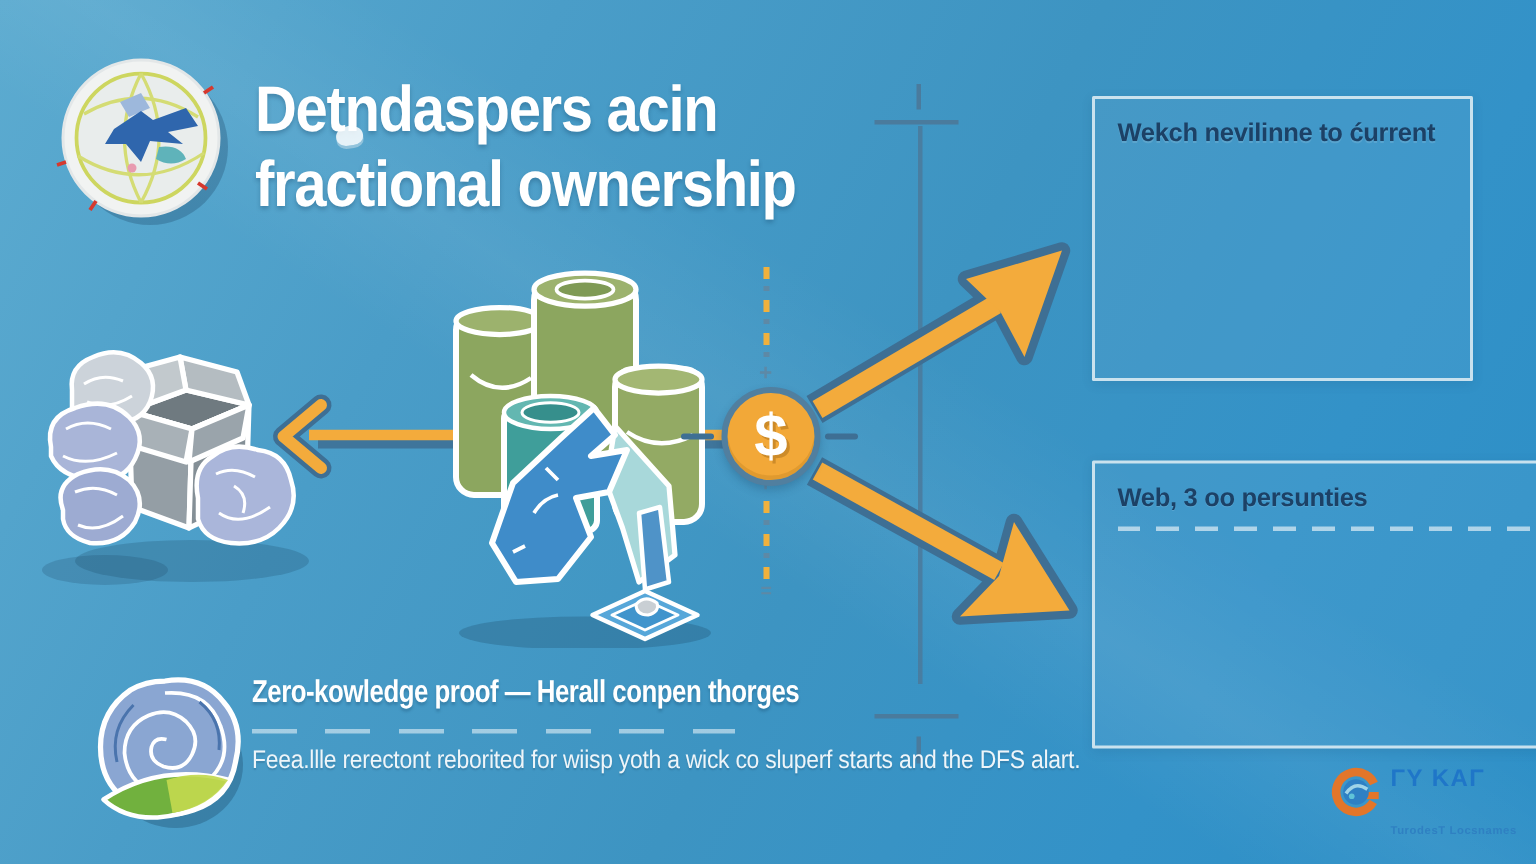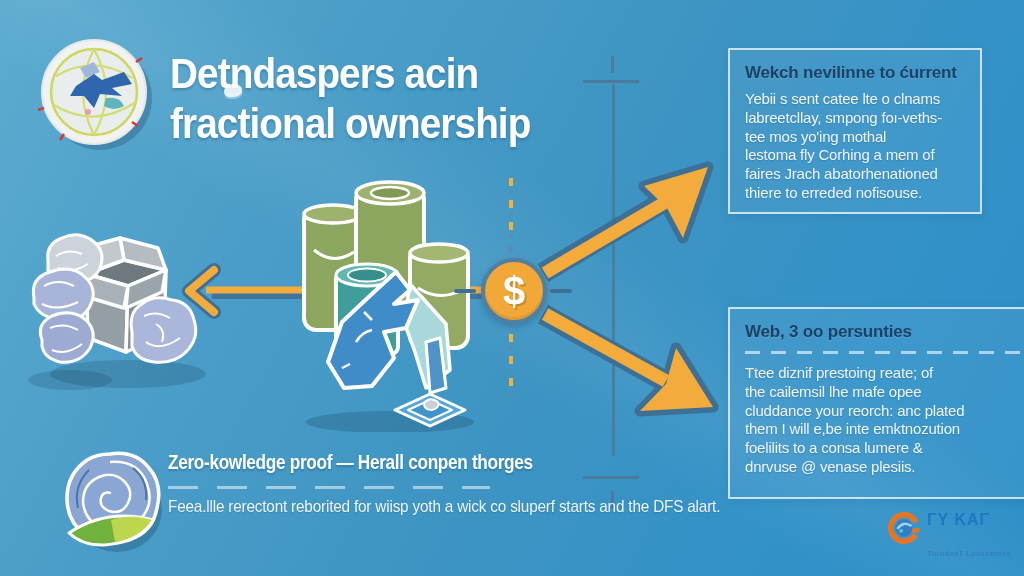--- a/index.html
+++ b/index.html
@@ -25,21 +25,21 @@
     border-radius:50% 50% 40% 40%;transform:rotate(-8deg);box-shadow:0 2px 0 rgba(185,215,230,0.6);}
 
   
   .panel{
     border:2.5px solid rgba(226,238,244,0.85);
     background:rgba(255,255,255,0.055);
     box-sizing:border-box;border-radius:1px;
     padding:13px 15px;
     box-shadow:0 2px 8px rgba(20,60,90,0.12);
   }
-  .panel-top{left:728px;top:48px;width:254px;height:166px;}
+  .panel-top{left:728px;top:64px;width:254px;height:190px;}
   .panel-bottom{left:728px;top:307px;width:312px;height:192px;}
   .panel h3{
     margin:0 0 7px 0;color:#1c4166;font-size:17px;font-weight:bold;
     letter-spacing:-0.2px;white-space:nowrap;
     text-shadow:0 1px 0 rgba(255,255,255,0.12);
   }
   .panel .body{
     color:#f0f6f9;font-size:15px;line-height:18.8px;letter-spacing:-0.2px;
     text-shadow:0 1px 1px rgba(30,70,100,0.25);
   }
@@ -211,36 +211,24 @@
   <div class="abs vdash" style="left:509px;top:334px;height:56px"></div>
   <div class="abs equals" style="left:507px;top:386px">=</div>
   <div class="abs coin-tick" style="left:454px;top:289px"></div>
   <div class="abs coin-tick" style="left:550px;top:289px"></div>
   <div class="abs coin">
     <span>$</span>
   </div>
 
   <div class="abs panel panel-top">
     <h3>Wekch nevilinne to ćurrent</h3>
-    <div class="body pre">Yebii s sent catee lte o clnams
-labreetcllay, smpong foı-veths-
-tee mos yo'ing mothal
-lestoma fly Corhing a mem of
-faires Jrach abatorhenationed
-thiere to erreded nofisouse.</div>
   </div>
   <div class="abs panel panel-bottom">
     <h3>Web, 3 oo persunties</h3>
     <div class="dashsep"></div>
-    <div class="body pre">Ttee diznif prestoing reate; of
-the cailemsil lhe mafe opee
-cluddance your reorch: anc plated
-them I will e,be inte emktnozution
-foelilits to a consa lumere &amp;
-dnrvuse @ venase plesiis.</div>
   </div>
 
   <svg class="abs" style="left:55px;top:446px" width="110" height="110" viewBox="0 0 110 110">
     <ellipse cx="62" cy="64" rx="45" ry="42" fill="rgba(24,62,92,0.30)"></ellipse>
     <path d="M55,8 Q80,4 94,22 Q108,38 102,62 Q98,86 74,94 Q50,102 30,88 Q12,76 12,52 Q12,28 32,14 Q42,8 55,8 Z" fill="#8aa6d2" stroke="#ffffff" stroke-width="3.5" stroke-linejoin="round"></path>
     <path d="M55,16 Q84,14 92,38 Q100,60 84,74 Q68,88 48,82 Q30,76 28,56 Q28,38 44,31 Q58,25 69,35 Q79,45 73,57 Q67,69 54,65 Q44,61 46,52 Q48,45 56,47" fill="none" stroke="#ffffff" stroke-width="2.5"></path>
     <path d="M34,24 Q18,40 23,62 M78,22 Q93,34 91,54" fill="none" stroke="#4a74ad" stroke-width="2"></path>
     <path d="M14,87 Q52,62 98,74 Q84,96 50,99 Q28,100 14,87 Z" fill="#71b13e" stroke="#ffffff" stroke-width="3" stroke-linejoin="round"></path>
     <path d="M56,74 Q78,67 97,74 Q85,92 60,96 Z" fill="#c2d94e" opacity="0.92"></path>
   </svg>

